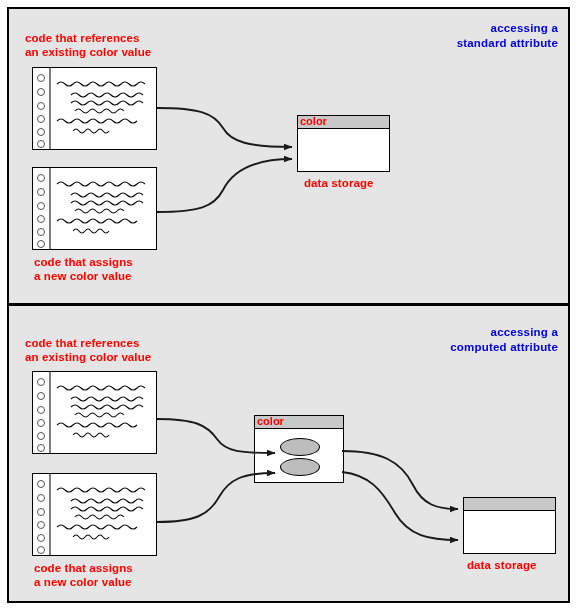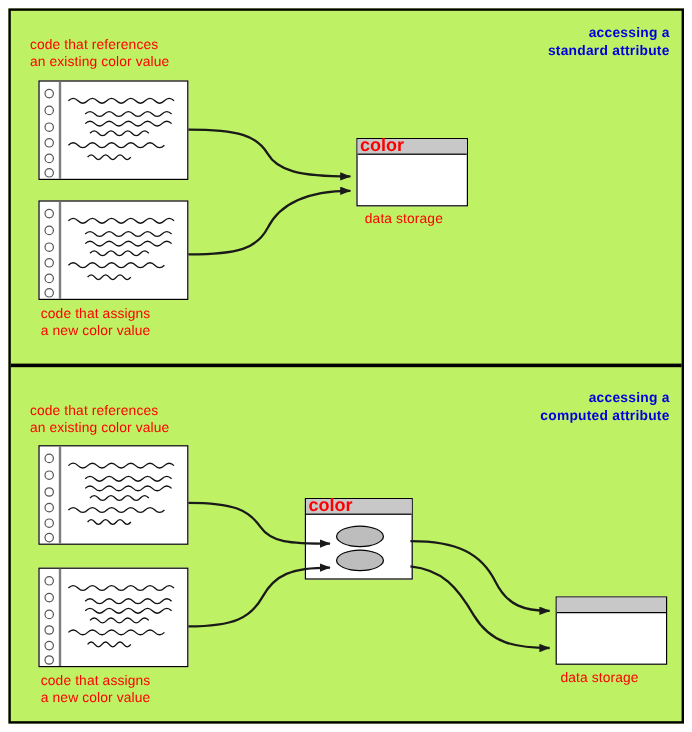--- a/index.html
+++ b/index.html
@@ -13,21 +13,21 @@
     font-family: "Liberation Sans", sans-serif;
     overflow: hidden;
   }
 
   #diagram {
     position: absolute;
     left: 7px;
     top: 7px;
     width: 563px;
     height: 596px;
-    background: #bef264;
+    background: #e5e5e5;
     border: 2px solid #000000;
     box-sizing: border-box;
   }
 
   .panel {
     position: absolute;
     left: 0;
     width: 100%;
     box-sizing: border-box;
   }
@@ -50,21 +50,21 @@
     font-weight: bold;
     font-size: 11.5px;
     line-height: 15px;
     text-align: right;
     white-space: pre-line;
     letter-spacing: 0.2px;
   }
   .red-label {
     position: absolute;
     color: #ff0000;
-    font-weight: normal;
+    font-weight: bold;
     font-size: 11.5px;
     line-height: 14px;
     white-space: pre-line;
     letter-spacing: 0.1px;
   }
   .red-italic {
     position: absolute;
     color: #ff0000;
     font-weight: bold;
     font-style: italic;
@@ -119,21 +119,21 @@
     height: 13px;
     background: #c8c8c8;
     border-bottom: 1.5px solid #000000;
     box-sizing: border-box;
   }
   .box-header-label {
     position: absolute;
     left: 2px; top: -1px;
     color: #ff0000;
     font-weight: bold;
-    font-size: 15px;
+    font-size: 11px;
     line-height: 13px;
   }
   .func-ellipse {
     position: absolute;
     width: 40px; height: 18px;
     background: #bdbdbd;
     border: 1.2px solid #000000;
     border-radius: 50%;
     box-sizing: border-box;
   }

